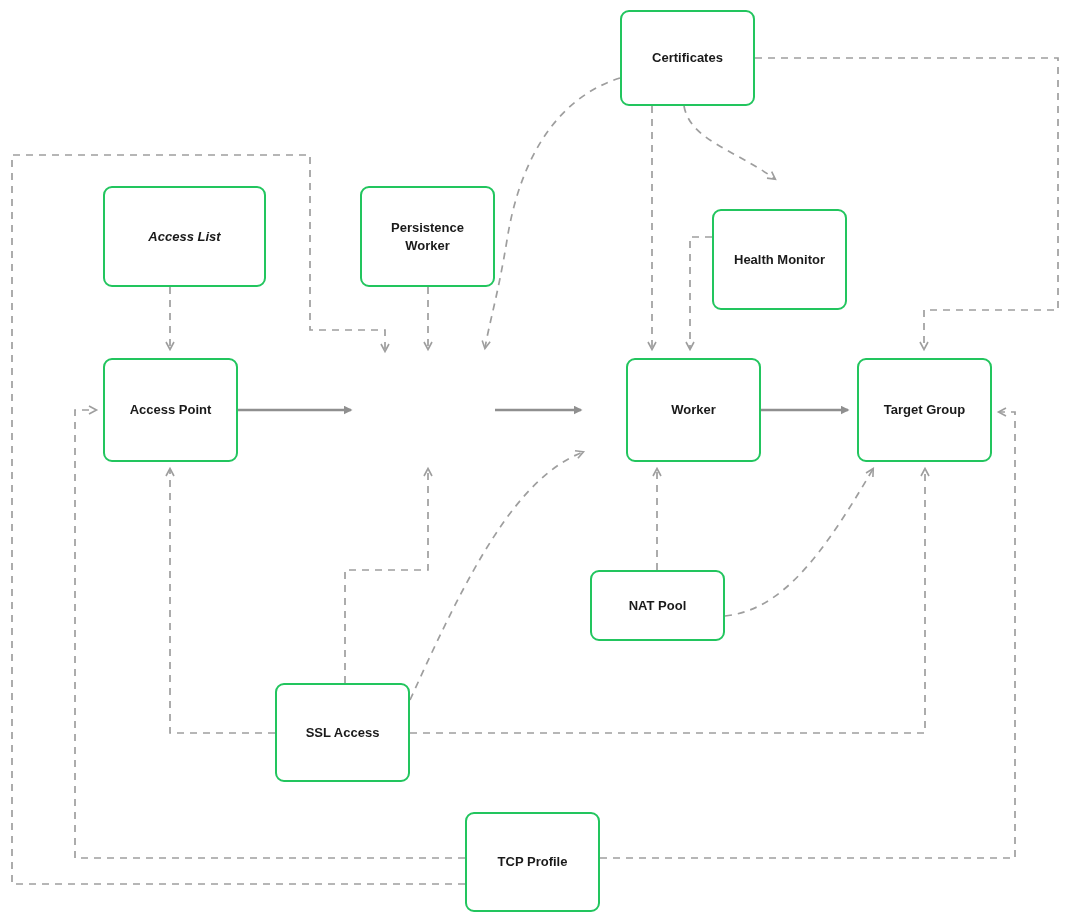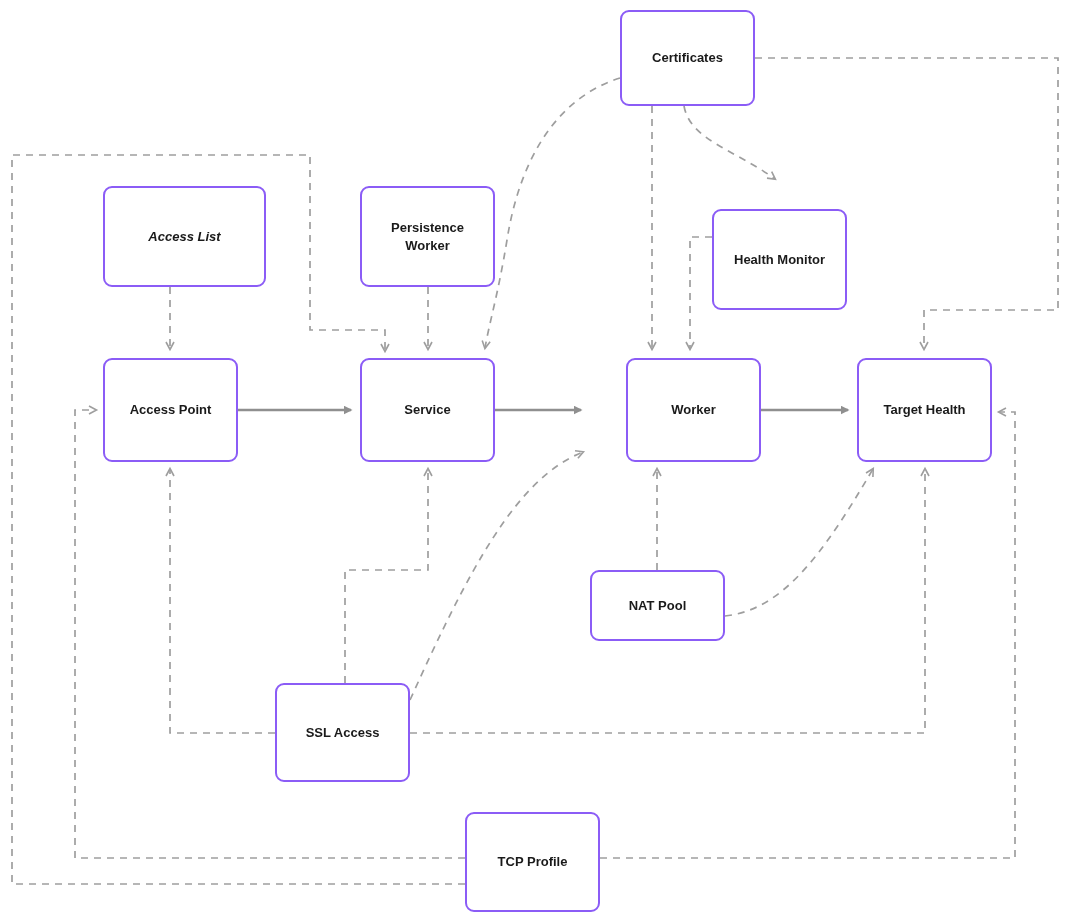--- a/index.html
+++ b/index.html
@@ -18,21 +18,21 @@
   .edges {
     position: absolute;
     left: 0;
     top: 0;
     z-index: 1;
   }
   .node {
     position: absolute;
     z-index: 2;
     background: #ffffff;
-    border: 2px solid #8b5cf6;
+    border: 2px solid #22c55e;
     border-radius: 9px;
     box-sizing: border-box;
     display: flex;
     align-items: center;
     justify-content: center;
     text-align: center;
     padding: 0 14px;
   }
   .node-label {
     font-size: 13px;
@@ -100,30 +100,27 @@
   </div>
 
   <div class="node" style="left:712px; top:186px; width:135px; height:101px;margin-top:23px;">
     <span class="node-label">Health Monitor</span>
   </div>
 
   <div class="node" style="left:103px; top:358px; width:135px; height:104px;">
     <span class="node-label">Access Point</span>
   </div>
 
-  <div class="node" style="left:360px; top:358px; width:135px; height:104px;">
-    <span class="node-label">Service</span>
-  </div>
 
   <div class="node" style="left:590px; top:358px; width:135px; height:104px;margin-left:36px;">
     <span class="node-label">Worker</span>
   </div>
 
   <div class="node" style="left:857px; top:358px; width:135px; height:104px;">
-    <span class="node-label">Target Health</span>
+    <span class="node-label">Target Group</span>
   </div>
 
   <div class="node" style="left:590px; top:570px; width:135px; height:71px;">
     <span class="node-label">NAT Pool</span>
   </div>
 
   <div class="node" style="left:275px; top:683px; width:135px; height:99px;">
     <span class="node-label">SSL Access</span>
   </div>
 

